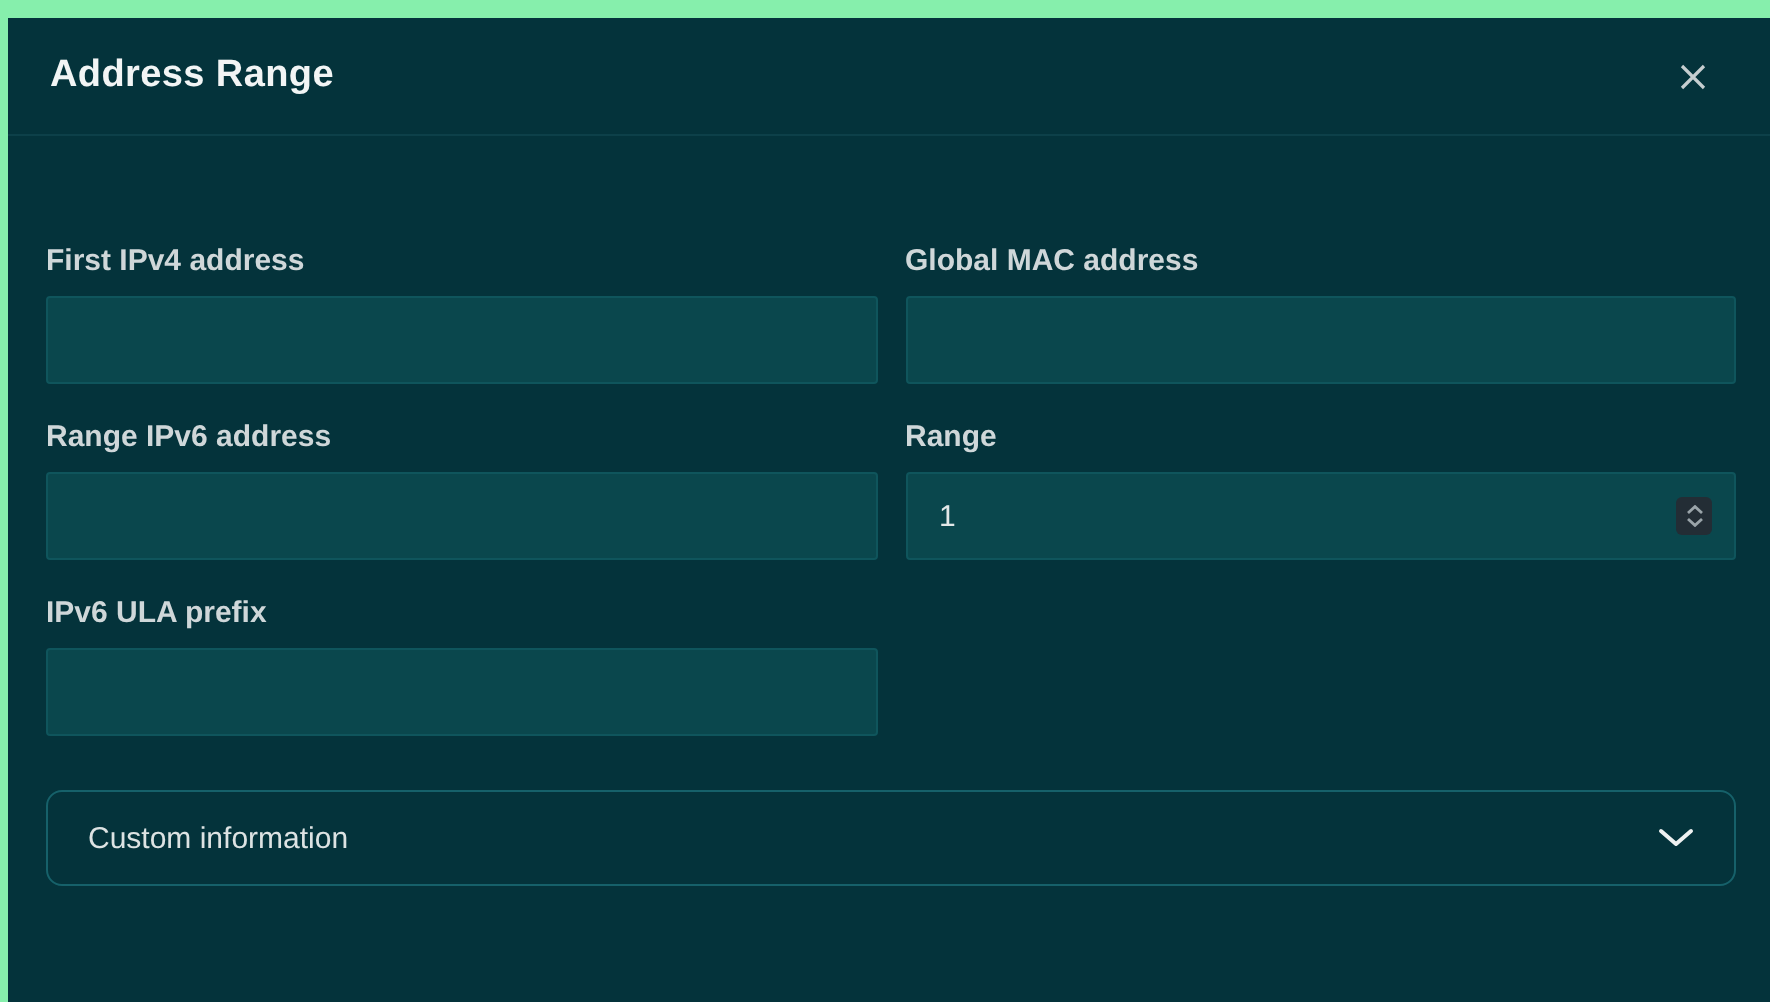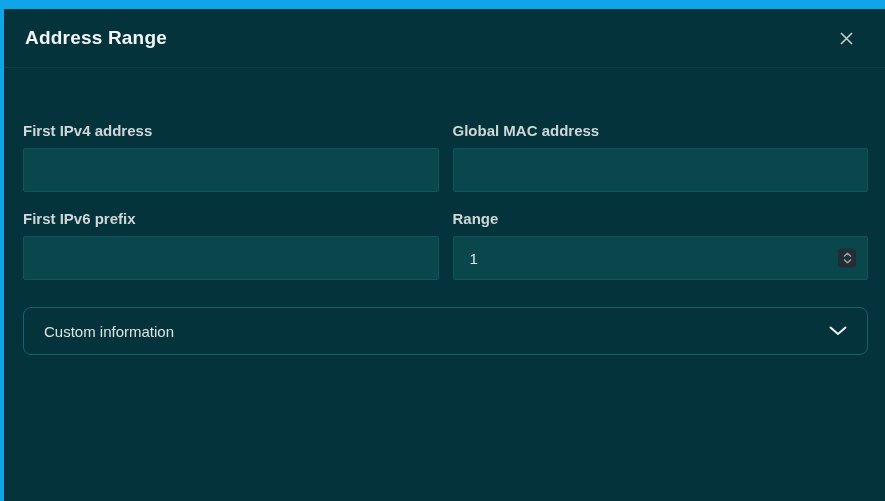--- a/index.html
+++ b/index.html
@@ -1,19 +1,19 @@
 <!DOCTYPE html>
 <html><head>
 <meta charset="utf-8">
 <style>
   * { margin:0; padding:0; box-sizing:border-box; }
   html,body { background:#022229; }
   body { font-family:"Liberation Sans", sans-serif; }
 
-  .page { position:relative; width:885px; height:501px; background:#0ea5e9; overflow:hidden; }
+  .page { position:relative; width:885px; height:501px; background:#86efac; overflow:hidden; }
   .modal { position:absolute; left:4px; top:9px; right:0; bottom:0; background:#04333b; }
 
   .modal-header { height:59px; display:flex; align-items:center;
                   padding:0 26px 0 21px; border-bottom:1px solid #0d4049; }
   .modal-title { font-size:19px; font-weight:700; color:#f2f5f5; letter-spacing:.2px; }
   .close-btn { margin-left:auto; background:none; border:none; width:26px; height:26px;
                display:flex; align-items:center; justify-content:center; cursor:pointer; }
 
   .modal-body { padding:36px 17px 0 19px; }
 
@@ -71,21 +71,21 @@
           <label class="field-label">First IPv4 address</label>
           <input class="text-input" type="text" value="" style="">
         </div>
 
         <div class="field">
           <label class="field-label">Global MAC address</label>
           <input class="text-input" type="text" value="" style="">
         </div>
 
         <div class="field">
-          <label class="field-label">First IPv6 prefix</label>
+          <label class="field-label">Range IPv6 address</label>
           <input class="text-input" type="text" value="" style="">
         </div>
 
         <div class="field">
           <label class="field-label">Range</label>
           <div class="number-wrap">
             <input class="text-input" type="text" value="1" style="">
             <button class="stepper">
               <span style="display:flex;">
                 <svg width="9" height="5" viewBox="0 0 9 5">
@@ -95,20 +95,24 @@
               <span style="display:flex;">
                 <svg width="9" height="5" viewBox="0 0 9 5">
                   <path d="M1 1 L4.5 4.2 L8 1" fill="none" stroke="#9aa4a9" stroke-width="1.4"></path>
                 </svg>
               </span>
             </button>
           </div>
         </div>
 
 
+        <div class="field">
+          <label class="field-label">IPv6 ULA prefix</label>
+          <input class="text-input" type="text" value="" style="">
+        </div>
 
       </div>
 
       <button class="accordion">
         <span class="accordion-label">Custom information</span>
         <span class="accordion-chevron">
           <svg width="18" height="10" viewBox="0 0 18 10">
             <path d="M1.5 1.5 L9 8 L16.5 1.5" fill="none" stroke="#eef1f1" stroke-width="2" stroke-linecap="round" stroke-linejoin="round"></path>
           </svg>
         </span>

